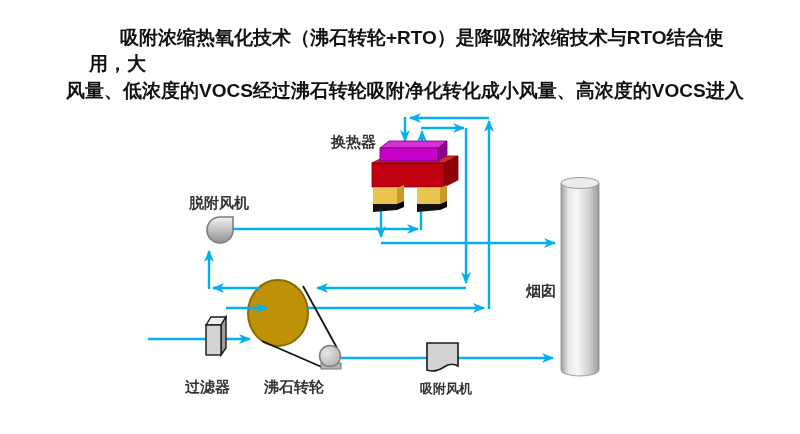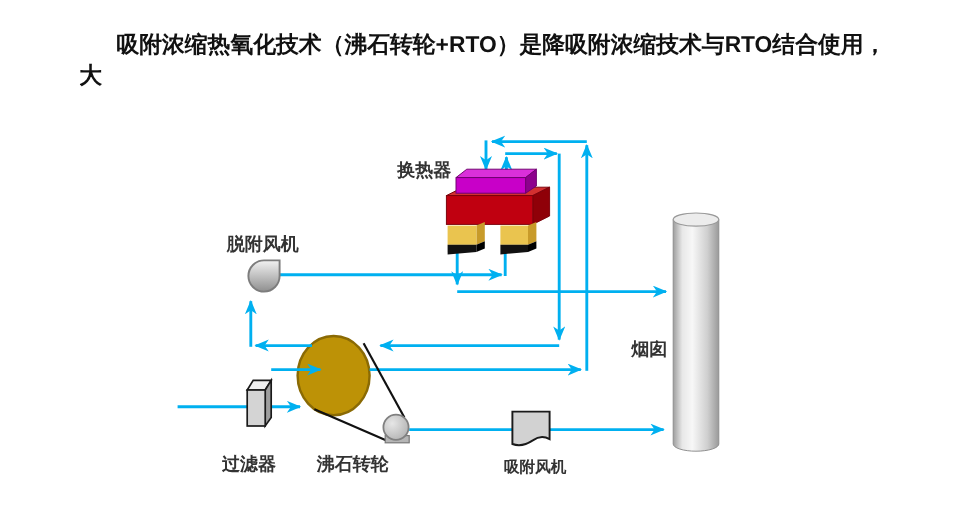--- a/index.html
+++ b/index.html
@@ -5,33 +5,34 @@
   html,body{margin:0;padding:0;background:#fff;}
   #stage{
     position:relative;width:800px;height:434px;background:#ffffff;overflow:hidden;
     font-family:"Liberation Sans","DejaVu Sans",sans-serif;
   }
   #intro{
     position:absolute;left:66px;top:25px;width:680px;
     font-size:19px;font-weight:700;color:#111;line-height:26.3px;
     letter-spacing:0;
   }
-  #intro .l1{text-indent:31px;}
+  #intro .l1{text-indent:31px;margin-left:23px;}
   svg text{
     font-family:"Liberation Sans","DejaVu Sans",sans-serif;
     font-size:15px;font-weight:600;fill:#333;
   }
 </style>
 </head>
 <body>
 
 <div id="stage">
 
   <div id="intro">
     <div class="l1">吸附浓缩热氧化技术（沸石转轮+RTO）是降吸附浓缩技术与RTO结合使用，大</div>
+    <div class="l2">风量、低浓度的VOCS经过沸石转轮吸附净化转化成小风量、高浓度的VOCS进入</div>
   </div>
 
   <svg width="800" height="434" viewBox="0 0 800 434" style="position:absolute;left:0;top:0;">
     <defs>
       <marker id="ar" markerUnits="userSpaceOnUse" markerWidth="13" markerHeight="11" refX="11" refY="5" orient="auto">
         <path d="M0,0 L12,5 L0,10 L3.5,5 Z" fill="#00b0f0"></path>
       </marker>
       <linearGradient id="fanGrad" x1="0" y1="0" x2="0" y2="1">
         <stop offset="0" stop-color="#f2f2f2"></stop>
           <stop offset="1" stop-color="#8f8f8f"></stop>

